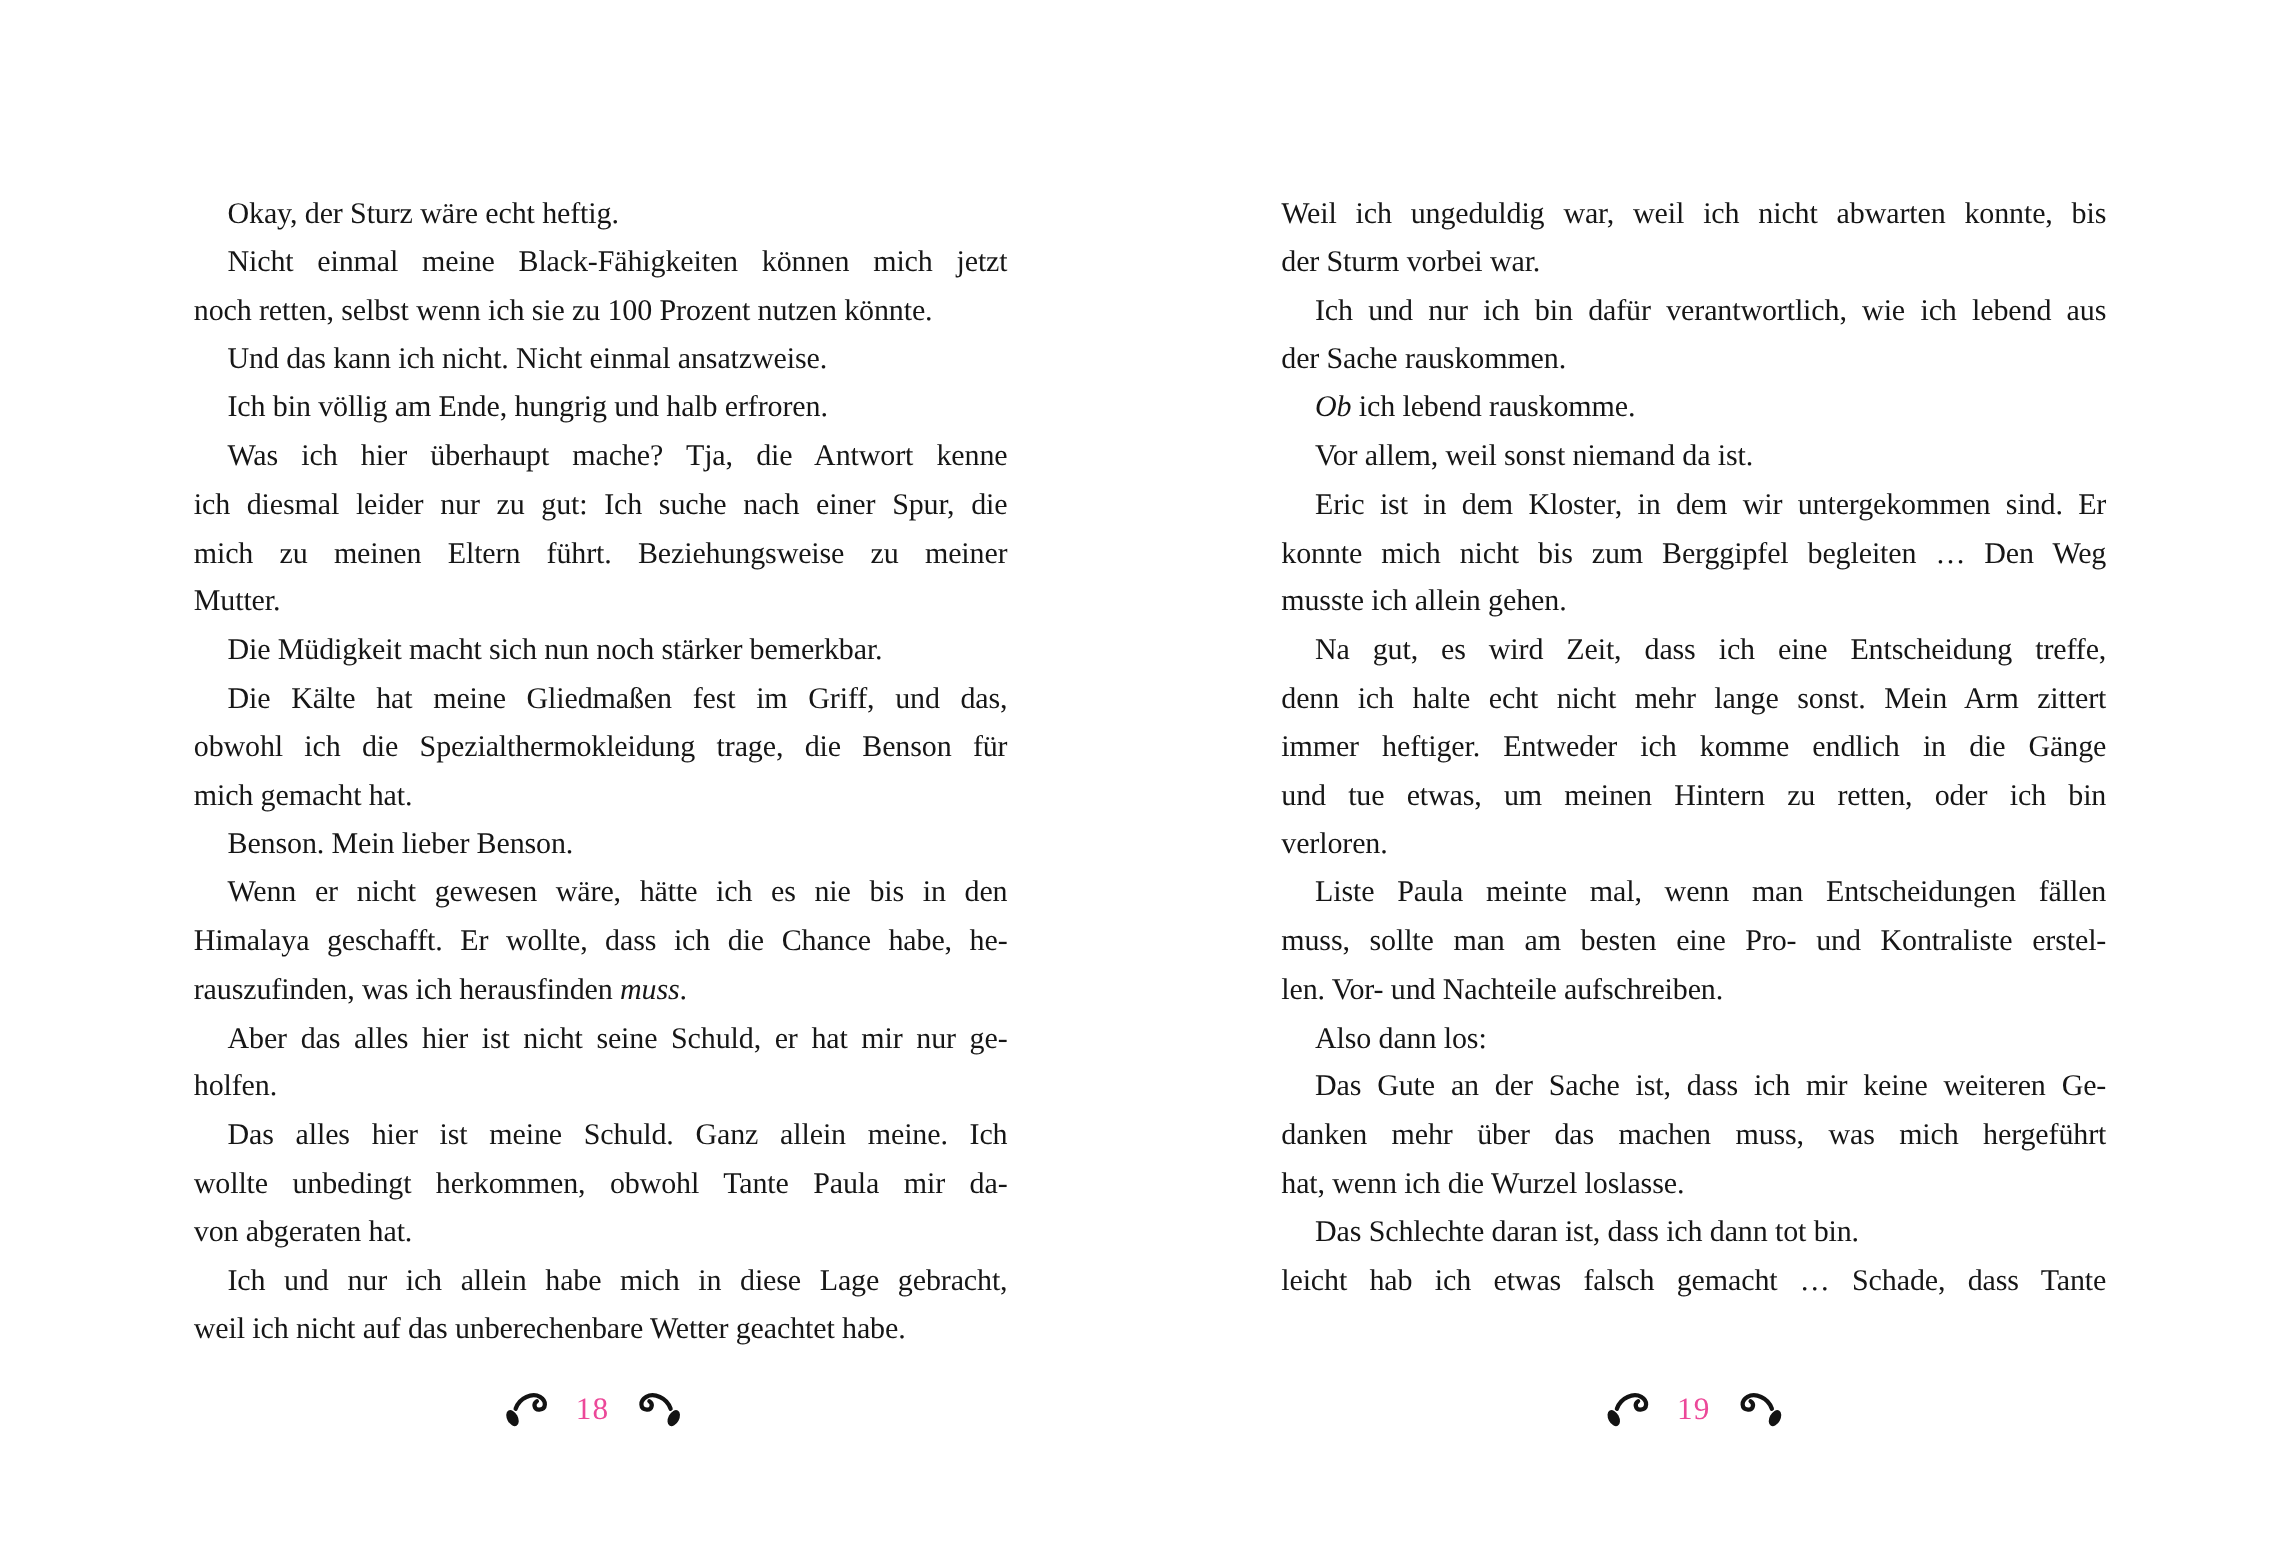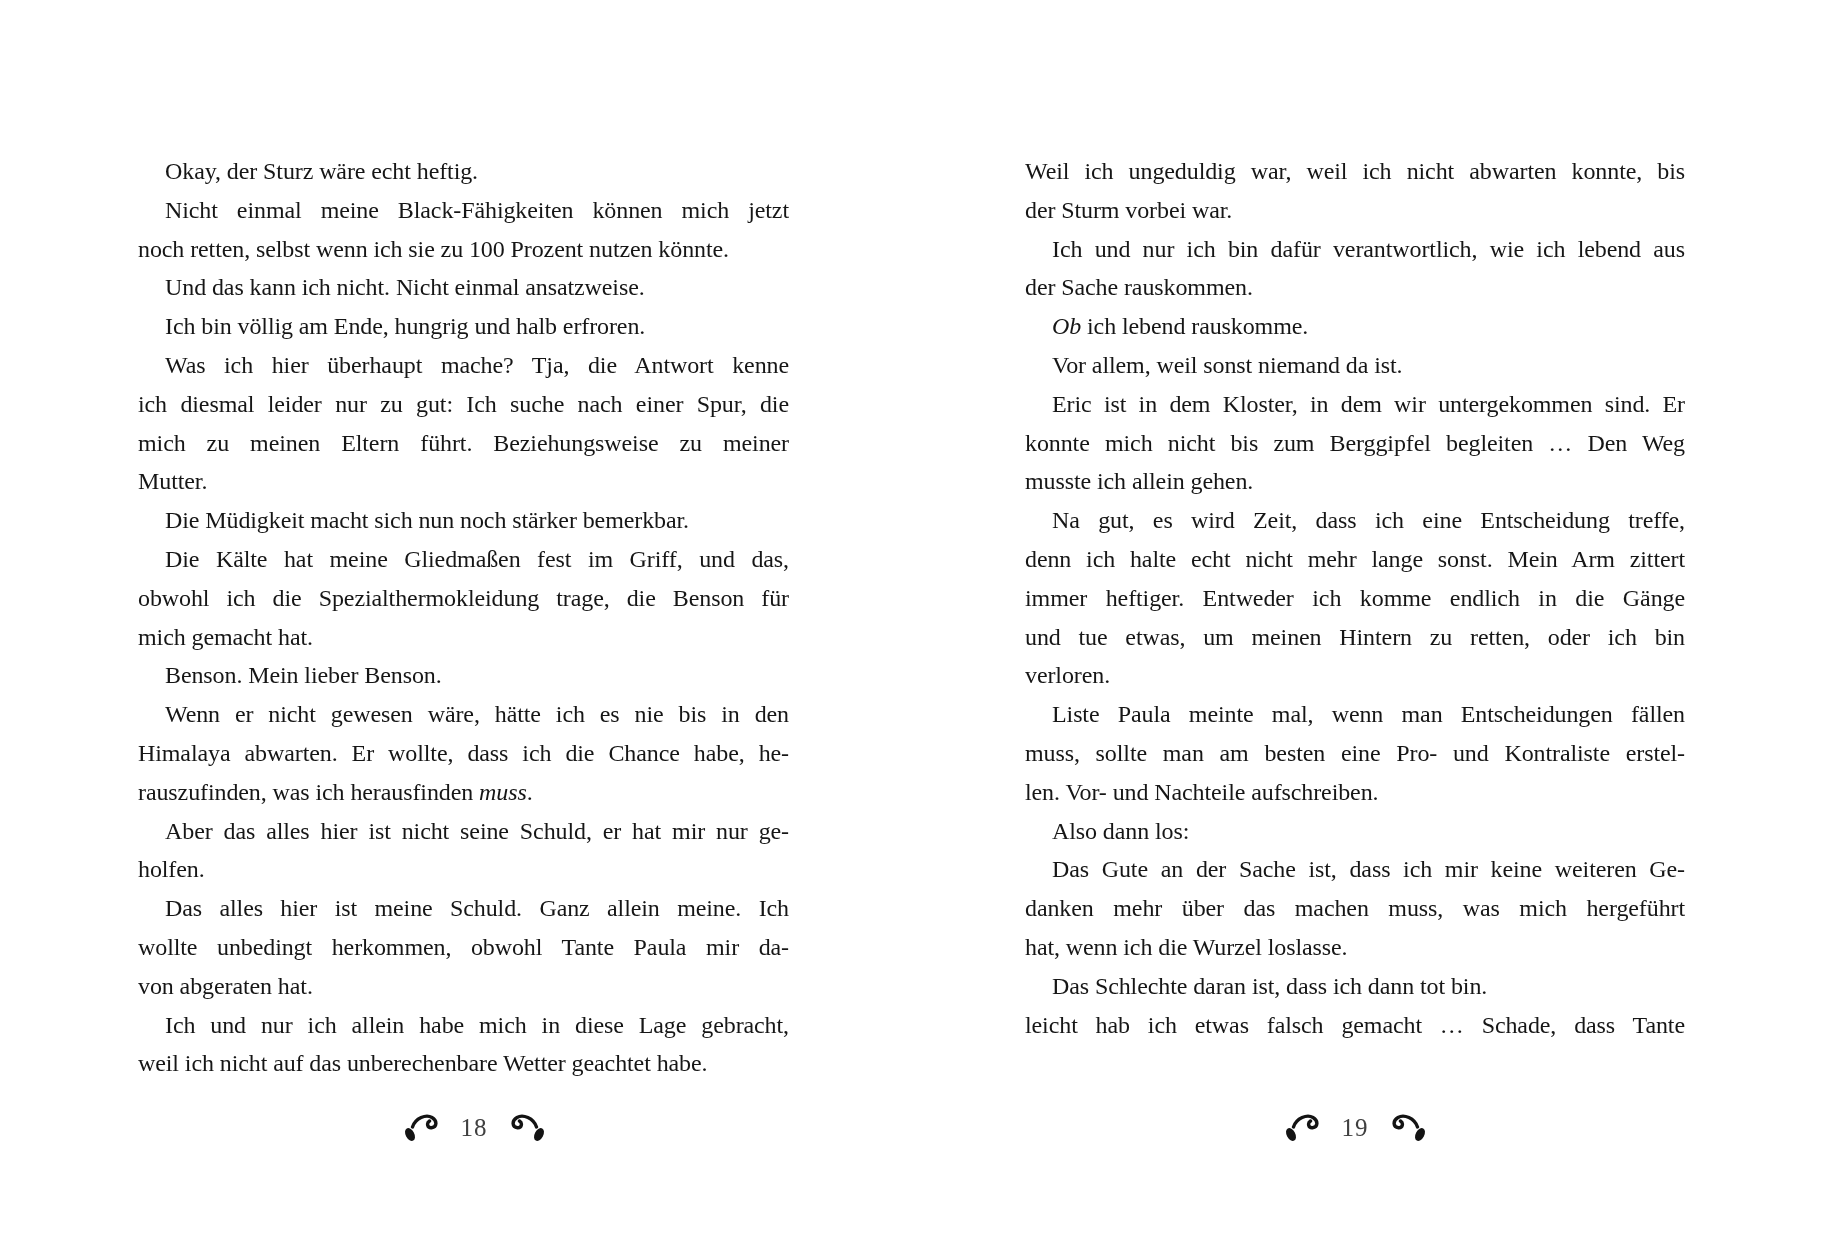--- a/index.html
+++ b/index.html
@@ -11,38 +11,38 @@
     font-family: "Liberation Serif", serif;
     color: #161616;
   }
   .page-text {
     position: absolute;
     top: 152px;
     font-size: 24px;
     line-height: 38.8px;
     letter-spacing: -0.1px;
   }
-  #left-text  { left: 138px; width: 651px; }
+  #left-text  { left: 155px; width: 651px; }
   #right-text { left: 1025px; width: 660px; }
   .line { height: 38.8px; overflow: hidden; text-align: left; white-space: normal; }
   .line.just { text-align: justify; text-align-last: justify; }
   .line.ind  { padding-left: 27px; }
   .line em { font-style: italic; text-align: right; }
   .footer {
     position: absolute;
     top: 1113px;
     width: 230px;
     display: flex;
     align-items: center;
     justify-content: center;
     gap: 17px;
   }
   #footer-left  { left: 359px; }
   #footer-right { left: 1240px; }
-  .folio { font-size: 25px; color: #404040; letter-spacing: 1px; }
+  .folio { font-size: 25px; color: #ec4899; letter-spacing: 1px; }
   .orn { width: 42px; height: 30px; display: block; }
   .orn ellipse { fill: #131313; }
   .orn path { fill: none; stroke: #131313; stroke-width: 3.4; stroke-linecap: round; }
 </style>
 </head>
 <body>
 
 <div>
 
   <div id="left-text" class="page-text">
@@ -54,21 +54,21 @@
       <div class="line ind just">Was ich hier überhaupt mache? Tja, die Antwort kenne</div>
       <div class="line just">ich diesmal leider nur zu gut: Ich suche nach einer Spur, die</div>
       <div class="line just">mich zu meinen Eltern führt. Beziehungsweise zu meiner</div>
       <div class="line">Mutter.</div>
       <div class="line ind">Die Müdigkeit macht sich nun noch stärker bemerkbar.</div>
       <div class="line ind just">Die Kälte hat meine Gliedmaßen fest im Griff, und das,</div>
       <div class="line just">obwohl ich die Spezialthermokleidung trage, die Benson für</div>
       <div class="line">mich gemacht hat.</div>
       <div class="line ind">Benson. Mein lieber Benson.</div>
       <div class="line ind just">Wenn er nicht gewesen wäre, hätte ich es nie bis in den</div>
-      <div class="line just">Himalaya abwarten. Er wollte, dass ich die Chance habe, he-</div>
+      <div class="line just">Himalaya geschafft. Er wollte, dass ich die Chance habe, he-</div>
       <div class="line">rauszufinden, was ich herausfinden <em>muss</em>.</div>
       <div class="line ind just">Aber das alles hier ist nicht seine Schuld, er hat mir nur ge-</div>
       <div class="line">holfen.</div>
       <div class="line ind just">Das alles hier ist meine Schuld. Ganz allein meine. Ich</div>
       <div class="line just">wollte unbedingt herkommen, obwohl Tante Paula mir da-</div>
       <div class="line">von abgeraten hat.</div>
       <div class="line ind just">Ich und nur ich allein habe mich in diese Lage gebracht,</div>
       <div class="line">weil ich nicht auf das unberechenbare Wetter geachtet habe.</div>
     </div>
 

